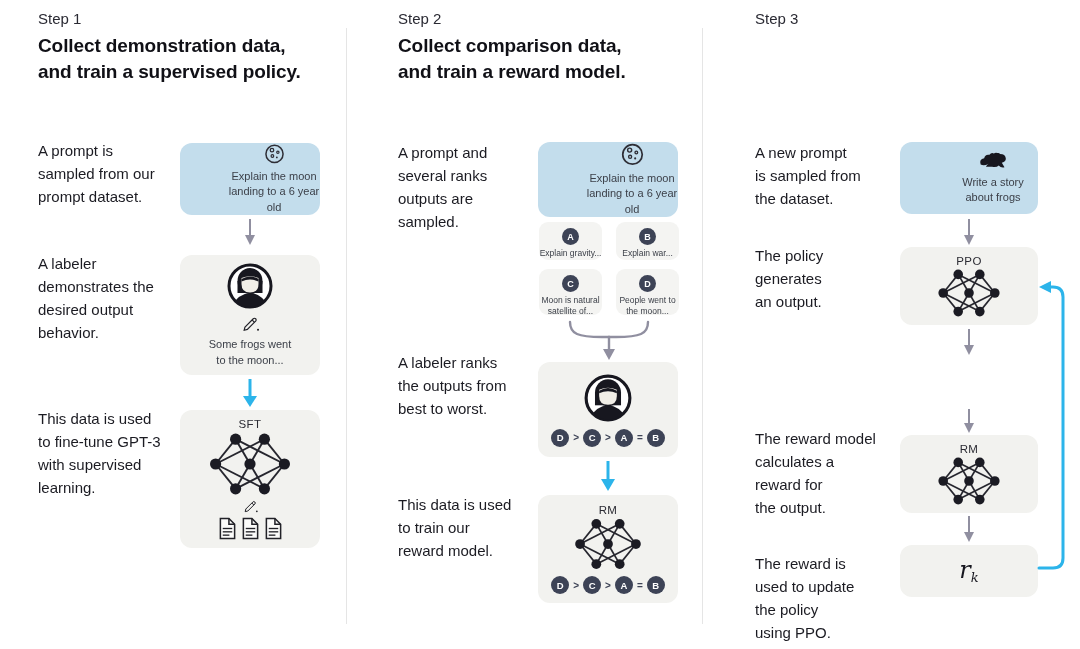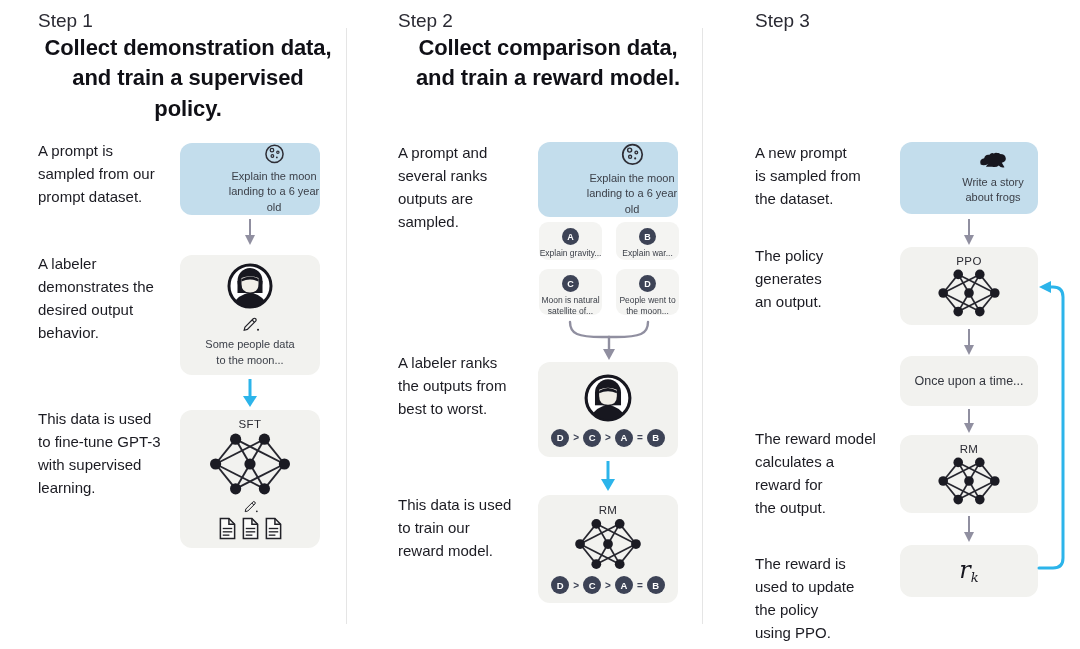--- a/index.html
+++ b/index.html
@@ -1,22 +1,22 @@
 <!DOCTYPE html>
 <html><head>
 <meta charset="utf-8">
 <style>
   html,body{margin:0;padding:0;background:#ffffff;}
   .canvas{
     position:relative;width:1080px;height:649px;background:#ffffff;overflow:hidden;
     font-family:"Liberation Sans", sans-serif;color:#18181f;
   }
   .divider{position:absolute;top:28px;height:596px;width:1px;background:#e5e5e5;}
-  .step-label{position:absolute;font-size:19px;color:#2a2a33;}
-  .step-title{position:absolute;font-size:22px;font-weight:700;line-height:1.38;color:#101016;white-space:pre-line;letter-spacing:-0.1px;text-align:center;}
+  .step-label{position:absolute;font-size:15px;color:#2a2a33;}
+  .step-title{position:absolute;font-size:19px;font-weight:700;line-height:1.38;color:#101016;white-space:pre-line;letter-spacing:-0.1px;}
   .para{position:absolute;font-size:15px;line-height:1.53;color:#1b1b22;white-space:pre-line;}
   .box{position:absolute;border-radius:12px;display:flex;flex-direction:column;align-items:center;justify-content:center;box-sizing:border-box;}
   .box.blue{background:#c3ddec;padding-left:48px;}
   .box.gray{background:#f2f2ef;}
   .box-caption{font-size:11px;color:#3c4049;text-align:center;white-space:pre-line;line-height:1.4;margin-top:4px;}
   .model-label{font-size:11.5px;color:#2b2b33;letter-spacing:0.4px;margin-bottom:2px;}
   .once-text{font-size:12.5px;color:#33363e;}
   .arrow{position:absolute;}
   .chip{width:18px;height:18px;border-radius:50%;background:#3d4356;color:#ffffff;
         font-size:9.5px;font-weight:700;display:flex;align-items:center;justify-content:center;flex:0 0 auto;}
@@ -87,21 +87,21 @@
         <path d="M 15.5 17 Q 24 12 32.5 17 L 32.5 19.5 Q 24 15.5 15.5 19.5 Z" fill="#17171f"></path>
       </g>
     </svg>
     <svg width="19" height="19" viewBox="0 0 24 24" style="margin-top:4px;">
       <g fill="none" stroke="#222228" stroke-width="1.5">
         <path d="M5 16.5 L15.5 6 a2.1 2.1 0 0 1 3 3 L8 19.5 L4 20.5 Z"></path>
         <path d="M14 7.5 l3 3"></path>
       </g>
       <circle cx="21.5" cy="20" r="1.3" fill="#222228"></circle>
     </svg>
-    <div class="box-caption">Some people data
+    <div class="box-caption">Some frogs went
 to the moon...</div>
   </div>
 
   <svg class="arrow" style="left:240px;top:379px;" width="20" height="28">
     <line x1="10" y1="0" x2="10" y2="18" stroke="#2cb4ea" stroke-width="3"></line>
     <polygon points="3,17 17,17 10,28" fill="#2cb4ea"></polygon>
   </svg>
 
   <div class="box gray" style="left:180px;top:410px;width:140px;height:138px;padding:8px 0;">
     <div class="model-label">SFT</div>
@@ -350,23 +350,20 @@
           <circle cx="70" cy="71" r="8"></circle>
       </g>
     </svg>
   </div>
 
   <svg class="arrow" style="left:960px;top:329px;" width="18" height="26">
     <line x1="9" y1="0" x2="9" y2="17" stroke="#908fa0" stroke-width="2"></line>
     <polygon points="4,16 14,16 9,26" fill="#908fa0"></polygon>
   </svg>
 
-  <div class="box gray" style="left:900px;top:356px;width:138px;height:50px;">
-    <div class="once-text">Once upon a time...</div>
-  </div>
 
   <svg class="arrow" style="left:960px;top:409px;" width="18" height="24">
     <line x1="9" y1="0" x2="9" y2="15" stroke="#908fa0" stroke-width="2"></line>
     <polygon points="4,14 14,14 9,24" fill="#908fa0"></polygon>
   </svg>
 
   <div class="box gray" style="left:900px;top:435px;width:138px;height:78px;padding:8px 0;">
     <div class="model-label">RM</div>
     <svg width="76" height="50" viewBox="0 0 104 80">
       <g stroke="#26262e" stroke-width="2.8">

